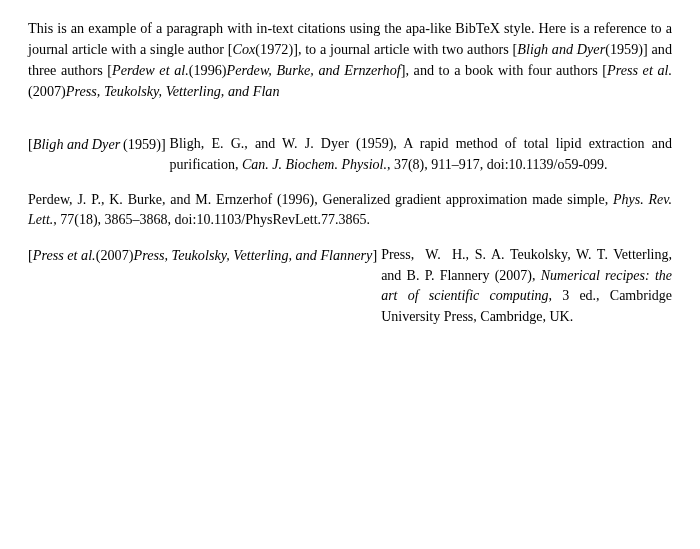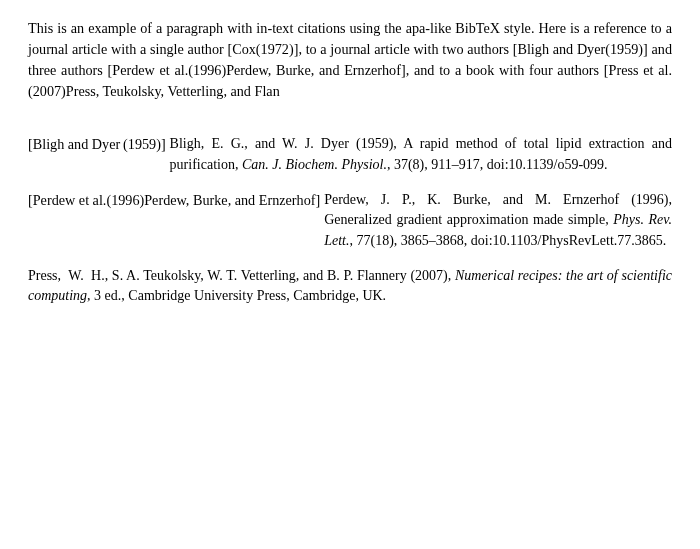--- a/index.html
+++ b/index.html
@@ -24,20 +24,21 @@
     }
 
     .paragraph-text {
       text-align: justify;
       hyphens: auto;
       font-size: 14.2px;
       line-height: 1.48;
     }
 
     .cite-italic {
+      font-style: italic;
     }
 
     .references-section {
       margin-top: 10px;
     }
 
     .ref-content {
       flex: 1;
       text-align: justify;
       font-size: 14px;
@@ -79,28 +80,28 @@
       <span class="ref-label-wrapper">[<span class="cite-italic">Bligh and Dyer</span> (1959)]</span>
       <span class="ref-content">
         Bligh, E. G., and W. J. Dyer (1959), A rapid method of total lipid extraction and purification, <span class="italic">Can. J. Biochem. Physiol.</span>, 37(8), 911–917, doi:10.1139/o59-099.
       </span>
     </div>
   </div>
 
 
   <div class="ref-block">
     <div class="ref-row">
-      <span class="ref-label-wrapper">[<span class="cite-italic">Perdew et al.</span>(1996)<span class="cite-italic">Perdew, Burke, and Ernzerhof</span>]</span>
       <span class="ref-content">
         Perdew, J. P., K. Burke, and M. Ernzerhof (1996), Generalized gradient approximation made simple, <span class="italic">Phys. Rev. Lett.</span>, 77(18), 3865–3868, doi:10.1103/PhysRevLett.77.3865.
       </span>
     </div>
   </div>
 
   <div class="ref-block">
     <div class="ref-row">
+      <span class="ref-label-wrapper">[<span class="cite-italic">Press et al.</span>(2007)<span class="cite-italic">Press, Teukolsky, Vetterling, and Flannery</span>]</span>
       <span class="ref-content">
         Press,&nbsp; W.&nbsp; H., S. A. Teukolsky, W. T. Vetterling, and B. P. Flannery (2007), <span class="italic">Numerical recipes: the art of scientific computing</span>, 3 ed., Cambridge University Press, Cambridge, UK.
       </span>
     </div>
   </div>
 
 </div>
 
 </body></html>

